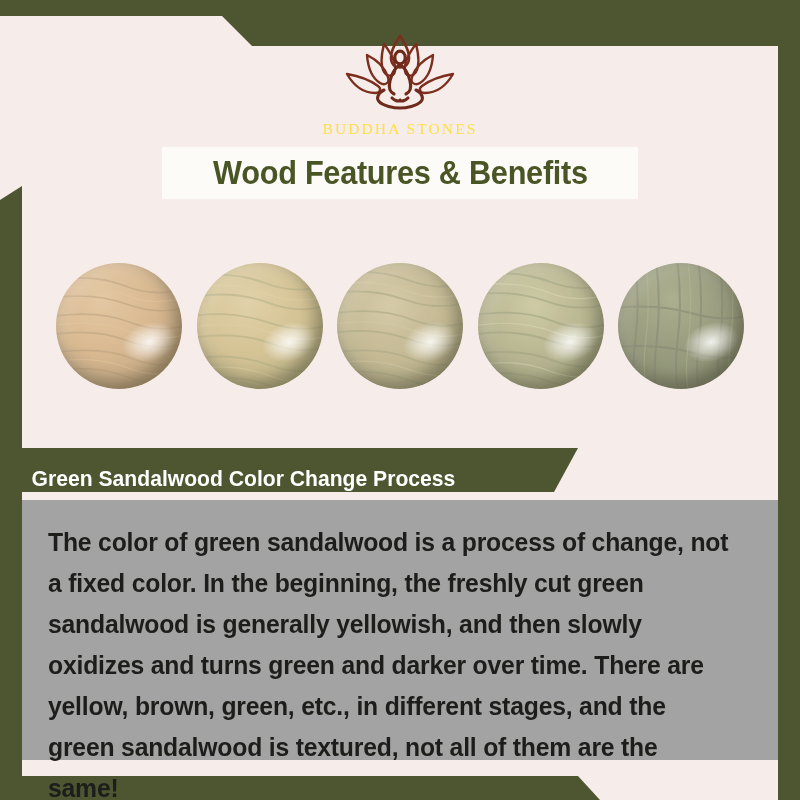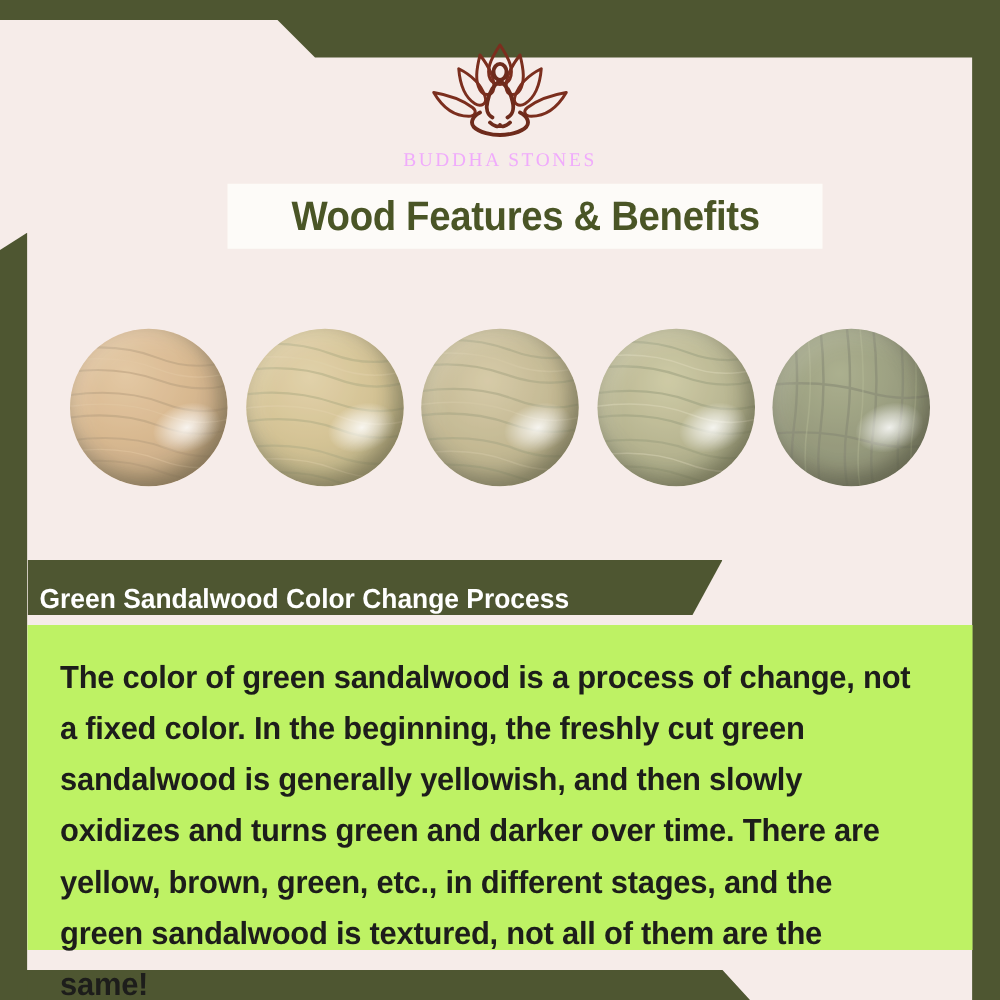--- a/index.html
+++ b/index.html
@@ -77,35 +77,34 @@
     align-items: center;
   }
 
   .logo-mark { width: 132px; height: 86px; display: block; }
 
   .logo-text {
     margin-top: 4px;
     font-family: "Liberation Serif", serif;
     font-size: 15.5px;
     letter-spacing: 2.1px;
-    color: #f0abfc;
+    color: #fde047;
     font-weight: 400;
   }
 
   .title-band {
     position: absolute;
     left: 140px;
     top: 131px;
     width: 476px;
     height: 52px;
     background: #fdfbf8;
     display: flex;
     align-items: center;
     justify-content: center;
-    margin-left: 20px;
   }
 
   .title-text {
     font-family: "Liberation Sans Narrow", "Liberation Sans", sans-serif;
     font-weight: 700;
     font-size: 33px;
     color: #4a5526;
     letter-spacing: -0.3px;
     transform: scaleX(0.93);
     white-space: nowrap;
@@ -187,21 +186,21 @@
     white-space: nowrap;
   }
 
   
   .body-panel {
     position: absolute;
     left: 22px;
     top: 500px;
     width: 756px;
     height: 260px;
-    background: #bef264;
+    background: #a3a3a3;
     padding: 22px 26px 0 26px;
   }
 
   .body-paragraph {
     font-family: "Liberation Sans Narrow", "Liberation Sans", sans-serif;
     font-weight: 700;
     font-size: 25.5px;
     line-height: 41px;
     color: #1d1d1b;
     letter-spacing: -0.2px;

